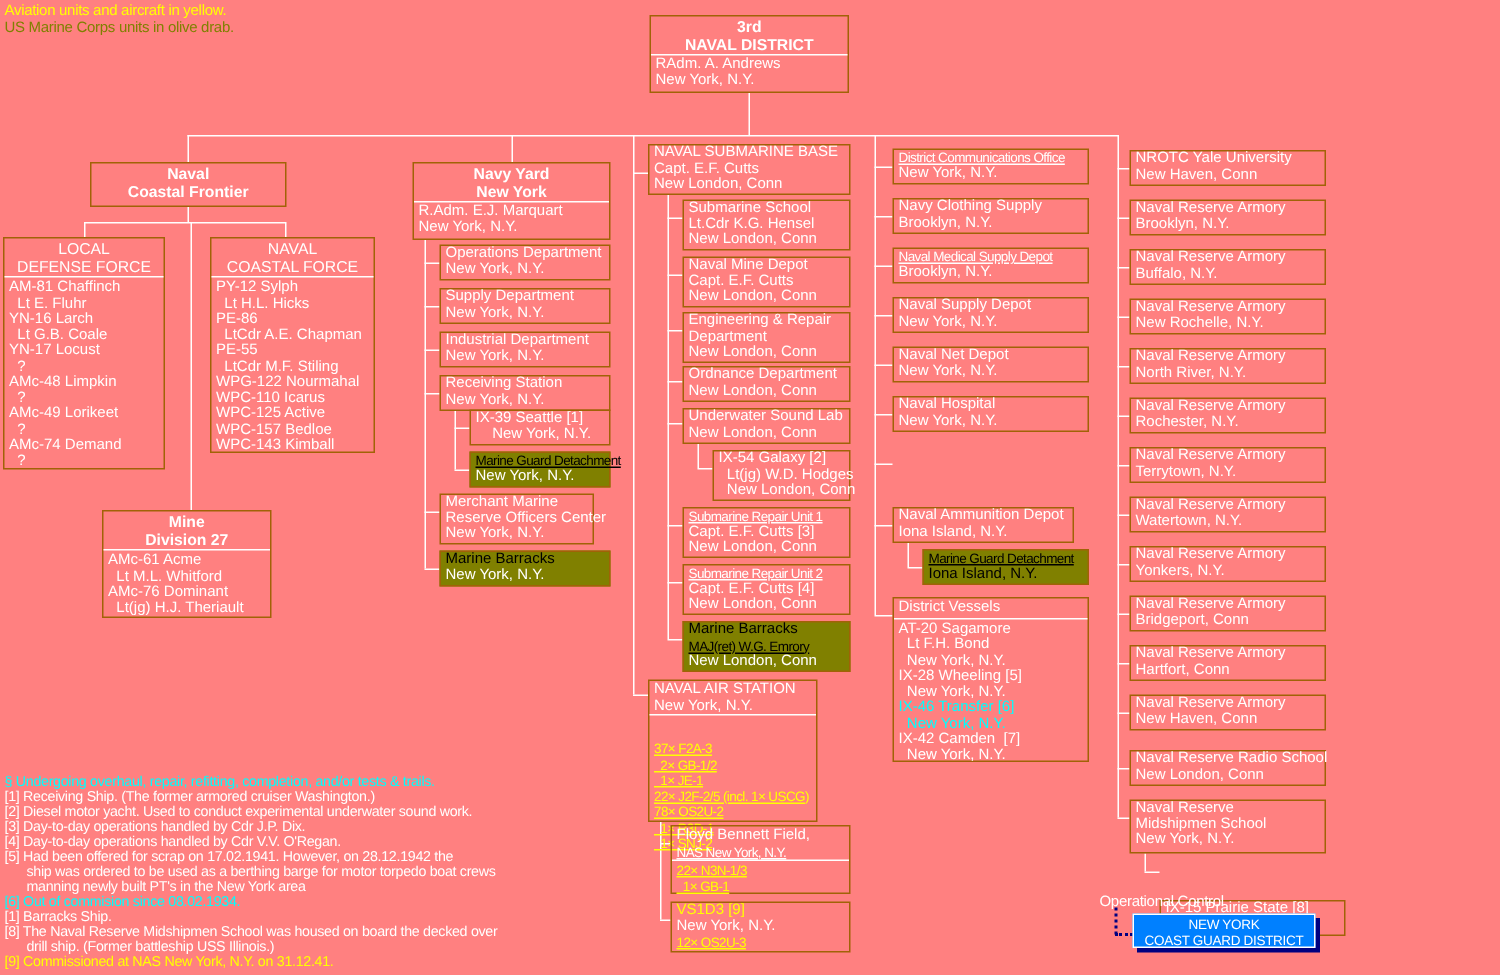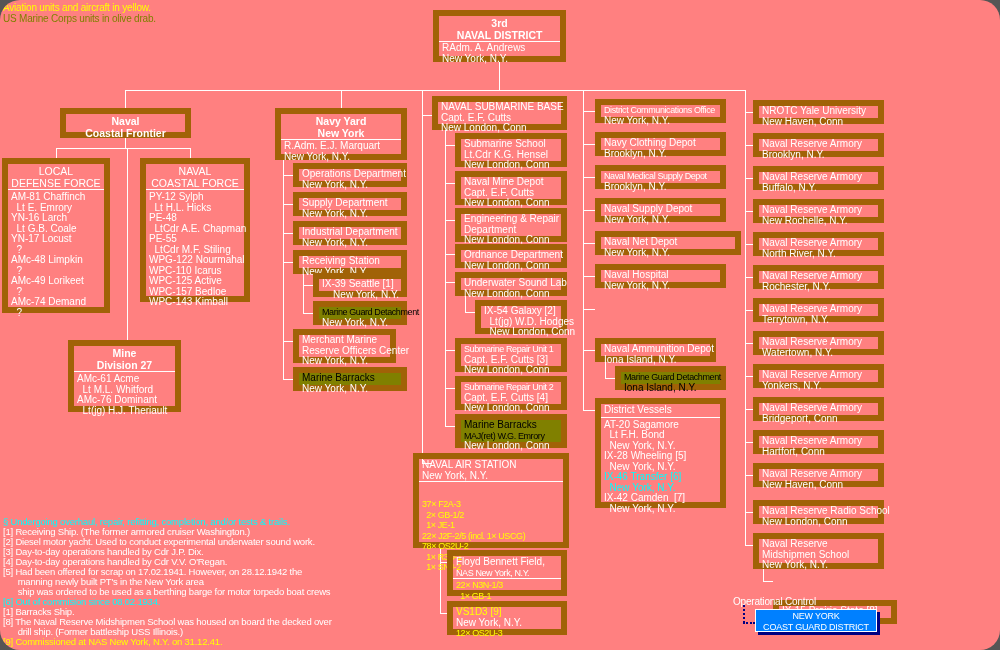--- a/index.html
+++ b/index.html
@@ -1,24 +1,24 @@
 <!DOCTYPE html>
 <html><head>
 <meta charset="utf-8">
 <style>
   html,body{margin:0;padding:0;background:#555;}
   .canvas{position:relative;width:1000px;height:650px;background:#FF8080;overflow:hidden;
-          font-family:"Liberation Sans",sans-serif;color:#FFFFFF;border-radius:20px;}
-  .box{position:absolute;border:6px solid #a16207;box-sizing:border-box;background:transparent;}
+          font-family:"Liberation Sans",sans-serif;color:#FFFFFF;}
+  .box{position:absolute;border:1px solid #a16207;box-sizing:border-box;background:transparent;}
   .olive{background:#808000;}
   .hd{text-align:center;font-size:10.5px;line-height:12px;padding-top:1px;}
   .b{font-weight:bold;}
   .sec{border-top:1px solid #FFFFFF;}
   .bl{font-size:10px;line-height:10.5px;padding-left:3px;white-space:pre;}
-  .sm{font-size:9px;letter-spacing:-0.4px;}
+  .sm{font-size:9px;letter-spacing:-0.4px;text-decoration:underline;}
   .k{color:#000000;}
   .cyan{color:#00FFFF;}
   .yellow{color:#FFFF00;}
   .olv{color:#808000;}
   .hl{position:absolute;height:1px;background:#FFFFFF;}
   .vl{position:absolute;width:1px;background:#FFFFFF;}
   .legend{position:absolute;left:3px;top:2px;font-size:10px;line-height:11px;letter-spacing:-0.2px;}
   .fn{position:absolute;left:3px;top:517px;font-size:9.5px;line-height:10px;letter-spacing:-0.2px;}
   .fn div{white-space:pre;}
   .opctl{position:absolute;left:733px;top:596px;font-size:10px;letter-spacing:-0.2px;}
@@ -129,21 +129,21 @@
   </div>
 
   <div class="box" style="left:2px;top:158px;width:108px;height:155px">
     <div class="hd">
       <div>LOCAL</div>
       <div>DEFENSE FORCE</div>
     </div>
     <div class="sec" style="padding-top:2px">
 
     <div class="bl">AM-81 Chaffinch</div>
-        <div class="bl">  Lt E. Emrory</div>
+        <div class="bl">  Lt E. Fluhr</div>
         <div class="bl">YN-16 Larch</div>
         <div class="bl">  Lt G.B. Coale</div>
         <div class="bl">YN-17 Locust</div>
         <div class="bl">  ?</div>
         <div class="bl">AMc-48 Limpkin</div>
         <div class="bl">  ?</div>
         <div class="bl">AMc-49 Lorikeet</div>
         <div class="bl">  ?</div>
         <div class="bl">AMc-74 Demand</div>
         <div class="bl">  ?</div>
@@ -152,21 +152,21 @@
 
   <div class="box" style="left:140px;top:158px;width:110px;height:144px">
     <div class="hd">
       <div>NAVAL</div>
       <div>COASTAL FORCE</div>
     </div>
     <div class="sec" style="padding-top:2px">
 
     <div class="bl">PY-12 Sylph</div>
         <div class="bl">  Lt H.L. Hicks</div>
-        <div class="bl">PE-48</div>
+        <div class="bl">PE-86</div>
         <div class="bl">  LtCdr A.E. Chapman</div>
         <div class="bl">PE-55</div>
         <div class="bl">  LtCdr M.F. Stiling</div>
         <div class="bl">WPG-122 Nourmahal</div>
         <div class="bl">WPC-110 Icarus</div>
         <div class="bl">WPC-125 Active</div>
         <div class="bl">WPC-157 Bedloe</div>
         <div class="bl">WPC-143 Kimball</div>
       </div>
   </div>
@@ -272,21 +272,21 @@
     <div class="bl sm">Submarine Repair Unit 2</div>
     <div class="bl">Capt. E.F. Cutts [4]</div>
     <div class="bl">New London, Conn</div>
   </div>
   <div class="box olive" style="left:455px;top:414px;width:112px;height:34px">
     <div class="bl k">Marine Barracks</div>
     <div class="bl sm k">MAJ(ret) W.G. Emrory</div>
     <div class="bl">New London, Conn</div>
   </div>
 
-  <div class="box" style="left:413px;top:453px;width:156px;height:95px">
+  <div class="box" style="left:432px;top:453px;width:113px;height:95px">
     <div style="padding-top:1px">
       <div class="bl">NAVAL AIR STATION</div>
       <div class="bl">New York, N.Y.</div>
     </div>
     <div class="sec yellow" style="padding-top:17px">
 
     <div class="bl sm">37× F2A-3</div>
         <div class="bl sm">  2× GB-1/2</div>
         <div class="bl sm">  1× JE-1</div>
         <div class="bl sm">22× J2F-2/5 (incl. 1× USCG)</div>
@@ -309,32 +309,32 @@
     <div class="bl yellow">VS1D3 [9]</div>
     <div class="bl">New York, N.Y.</div>
     <div class="bl sm yellow">12× OS2U-3</div>
   </div>
 
   <div class="box" style="left:595px;top:99px;width:131px;height:24px">
     <div class="bl sm">District Communications Office</div>
     <div class="bl">New York, N.Y.</div>
   </div>
   <div class="box" style="left:595px;top:132px;width:131px;height:24px">
-    <div class="bl">Navy Clothing Depot</div>
+    <div class="bl">Navy Clothing Supply</div>
     <div class="bl">Brooklyn, N.Y.</div>
   </div>
   <div class="box" style="left:595px;top:165px;width:131px;height:24px">
     <div class="bl sm">Naval Medical Supply Depot</div>
     <div class="bl">Brooklyn, N.Y.</div>
   </div>
   <div class="box" style="left:595px;top:198px;width:131px;height:24px">
     <div class="bl">Naval Supply Depot</div>
     <div class="bl">New York, N.Y.</div>
   </div>
-  <div class="box" style="left:595px;top:231px;width:146px;height:24px">
+  <div class="box" style="left:595px;top:231px;width:131px;height:24px">
     <div class="bl">Naval Net Depot</div>
     <div class="bl">New York, N.Y.</div>
   </div>
   <div class="box" style="left:595px;top:264px;width:131px;height:24px">
     <div class="bl">Naval Hospital</div>
     <div class="bl">New York, N.Y.</div>
   </div>
   <div class="box" style="left:595px;top:338px;width:121px;height:24px">
     <div class="bl">Naval Ammunition Depot</div>
     <div class="bl">Iona Island, N.Y.</div>
@@ -430,22 +430,22 @@
   </div>
 
   <div class="fn">
 
   <div class="cyan">§ Undergoing overhaul, repair, refitting, completion, and/or tests &amp; trails.</div>
       <div>[1] Receiving Ship. (The former armored cruiser Washington.)</div>
       <div>[2] Diesel motor yacht. Used to conduct experimental underwater sound work.</div>
       <div>[3] Day-to-day operations handled by Cdr J.P. Dix.</div>
       <div>[4] Day-to-day operations handled by Cdr V.V. O'Regan.</div>
       <div>[5] Had been offered for scrap on 17.02.1941. However, on 28.12.1942 the</div>
+      <div>      ship was ordered to be used as a berthing barge for motor torpedo boat crews</div>
       <div>      manning newly built PT's in the New York area</div>
-      <div>      ship was ordered to be used as a berthing barge for motor torpedo boat crews</div>
       <div class="cyan">[6] Out of commision since 08.02.1934.</div>
       <div>[1] Barracks Ship.</div>
       <div>[8] The Naval Reserve Midshipmen School was housed on board the decked over</div>
       <div>      drill ship. (Former battleship USS Illinois.)</div>
       <div class="yellow">[9] Commissioned at NAS New York, N.Y. on 31.12.41.</div>
     </div>
 
 </div>
 
 </body></html>

